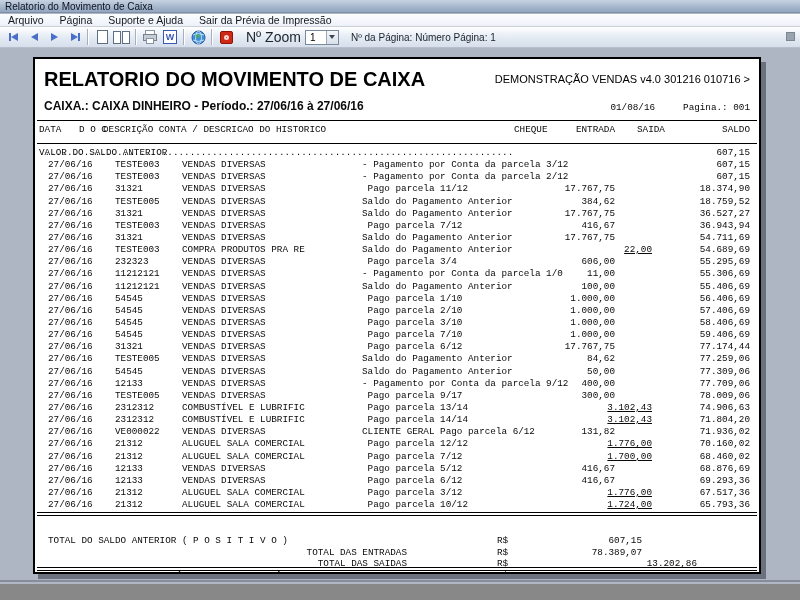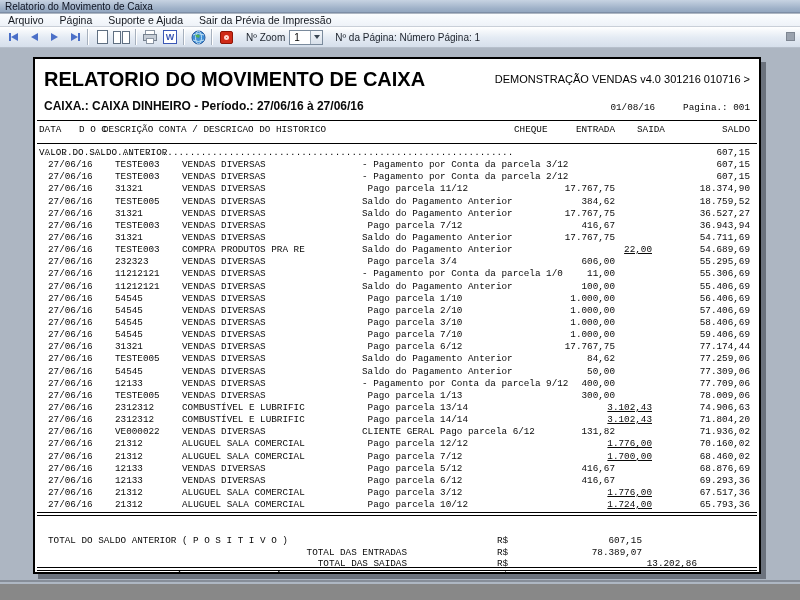--- a/index.html
+++ b/index.html
@@ -34,21 +34,21 @@
   
   .pg{width:11px;height:14px;background:#fff;border:1px solid #5f6f81;}
   .pg2{display:flex;} .pg2 .pg{width:8px;height:13px;margin-right:1px;}
   
   .wbox{width:14px;height:14px;border:1px solid #3a57b5;background:#fff;color:#3a57b5;
         font-weight:bold;font-size:9px;text-align:center;line-height:13px;}
   
   .redbox{width:13px;height:13px;background:#cf2a17;border:1px solid #8e1507;border-radius:2px;
           display:flex;align-items:center;justify-content:center;}
   .redbox i{width:5px;height:5px;border:2px solid #ffd9d2;border-radius:50%;}
-  .zoom-label{font-size:10px;color:#1c222b;margin:0 4px 0 10px;}
+  .zoom-label{font-size:14px;color:#1c222b;margin:0 4px 0 10px;}
   .zoom-select{width:34px;height:15px;background:#fff;border:1px solid #7a8a9c;display:flex;font-size:10px;}
   .zoom-select .val{flex:1;padding-left:4px;line-height:13px;}
   .zoom-select .btn{width:12px;background:linear-gradient(#f4f7fb,#d8e0ea);border-left:1px solid #9aa7b5;
                     display:flex;align-items:center;justify-content:center;}
   .zoom-select .btn i{width:0;height:0;border-left:3px solid transparent;border-right:3px solid transparent;border-top:4px solid #3a4653;}
   .pageinfo{font-size:10px;color:#1c222b;margin-left:12px;}
   .overflow-btn{position:absolute;right:5px;top:5px;width:9px;height:9px;background:#9aa2ae;border:1px solid #7d8591;}
 
   
   .content{position:absolute;left:0;top:48px;width:800px;height:534px;background:#adb6c2;
@@ -355,21 +355,21 @@
             <span class="c-doc">12133</span>
             <span class="c-conta">VENDAS DIVERSAS</span>
             <span class="c-hist">- Pagamento por Conta da parcela 9/12</span>
             <span class="c-entrada">400,00</span>
             <span class="c-saldo">77.709,06</span>
           </div>
           <div class="rrow">
             <span class="c-date">27/06/16</span>
             <span class="c-doc">TESTE005</span>
             <span class="c-conta">VENDAS DIVERSAS</span>
-            <span class="c-hist"> Pago parcela 1/13</span>
+            <span class="c-hist"> Pago parcela 9/17</span>
             <span class="c-entrada">300,00</span>
             <span class="c-saldo">78.009,06</span>
           </div>
           <div class="rrow">
             <span class="c-date">27/06/16</span>
             <span class="c-doc">2312312</span>
             <span class="c-conta">COMBUSTÍVEL E LUBRIFIC</span>
             <span class="c-hist"> Pago parcela 13/14</span>
             <span class="c-saida">3.102,43</span>
             <span class="c-saldo">74.906,63</span>

